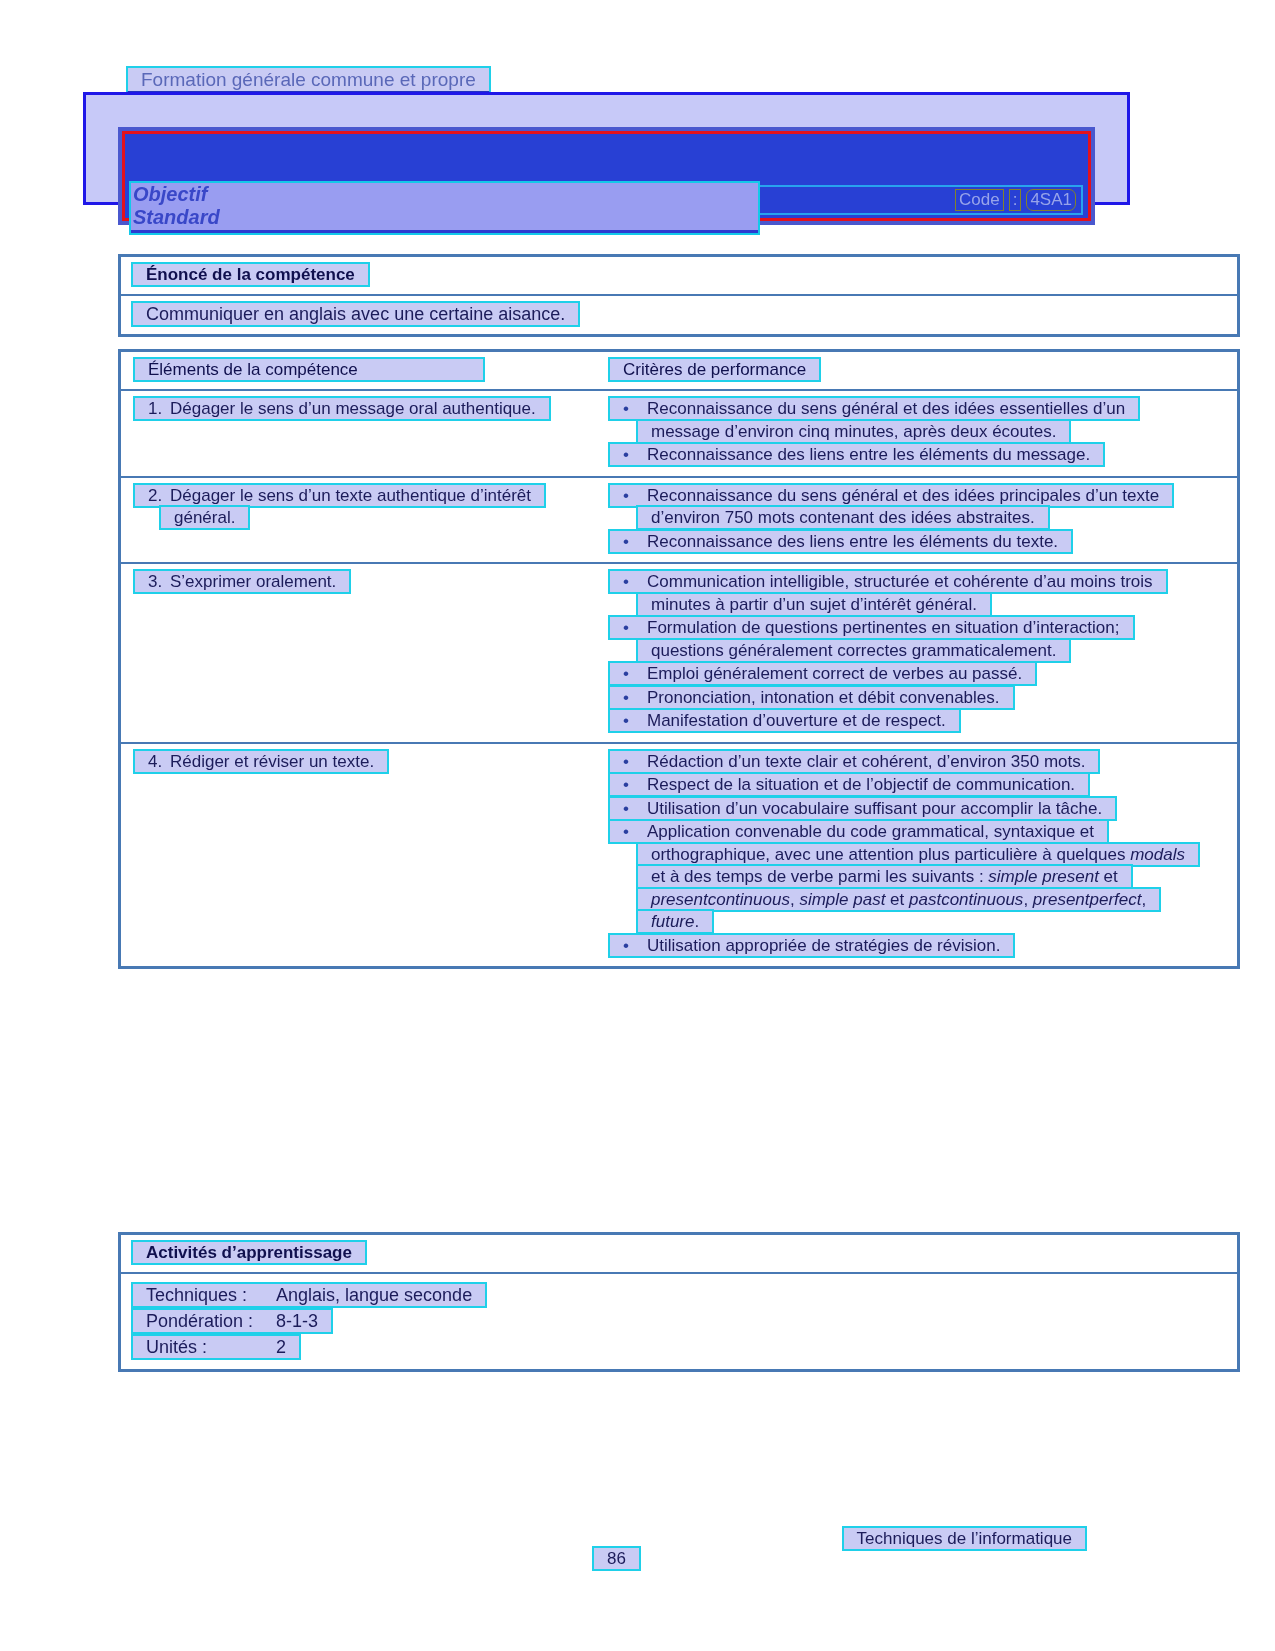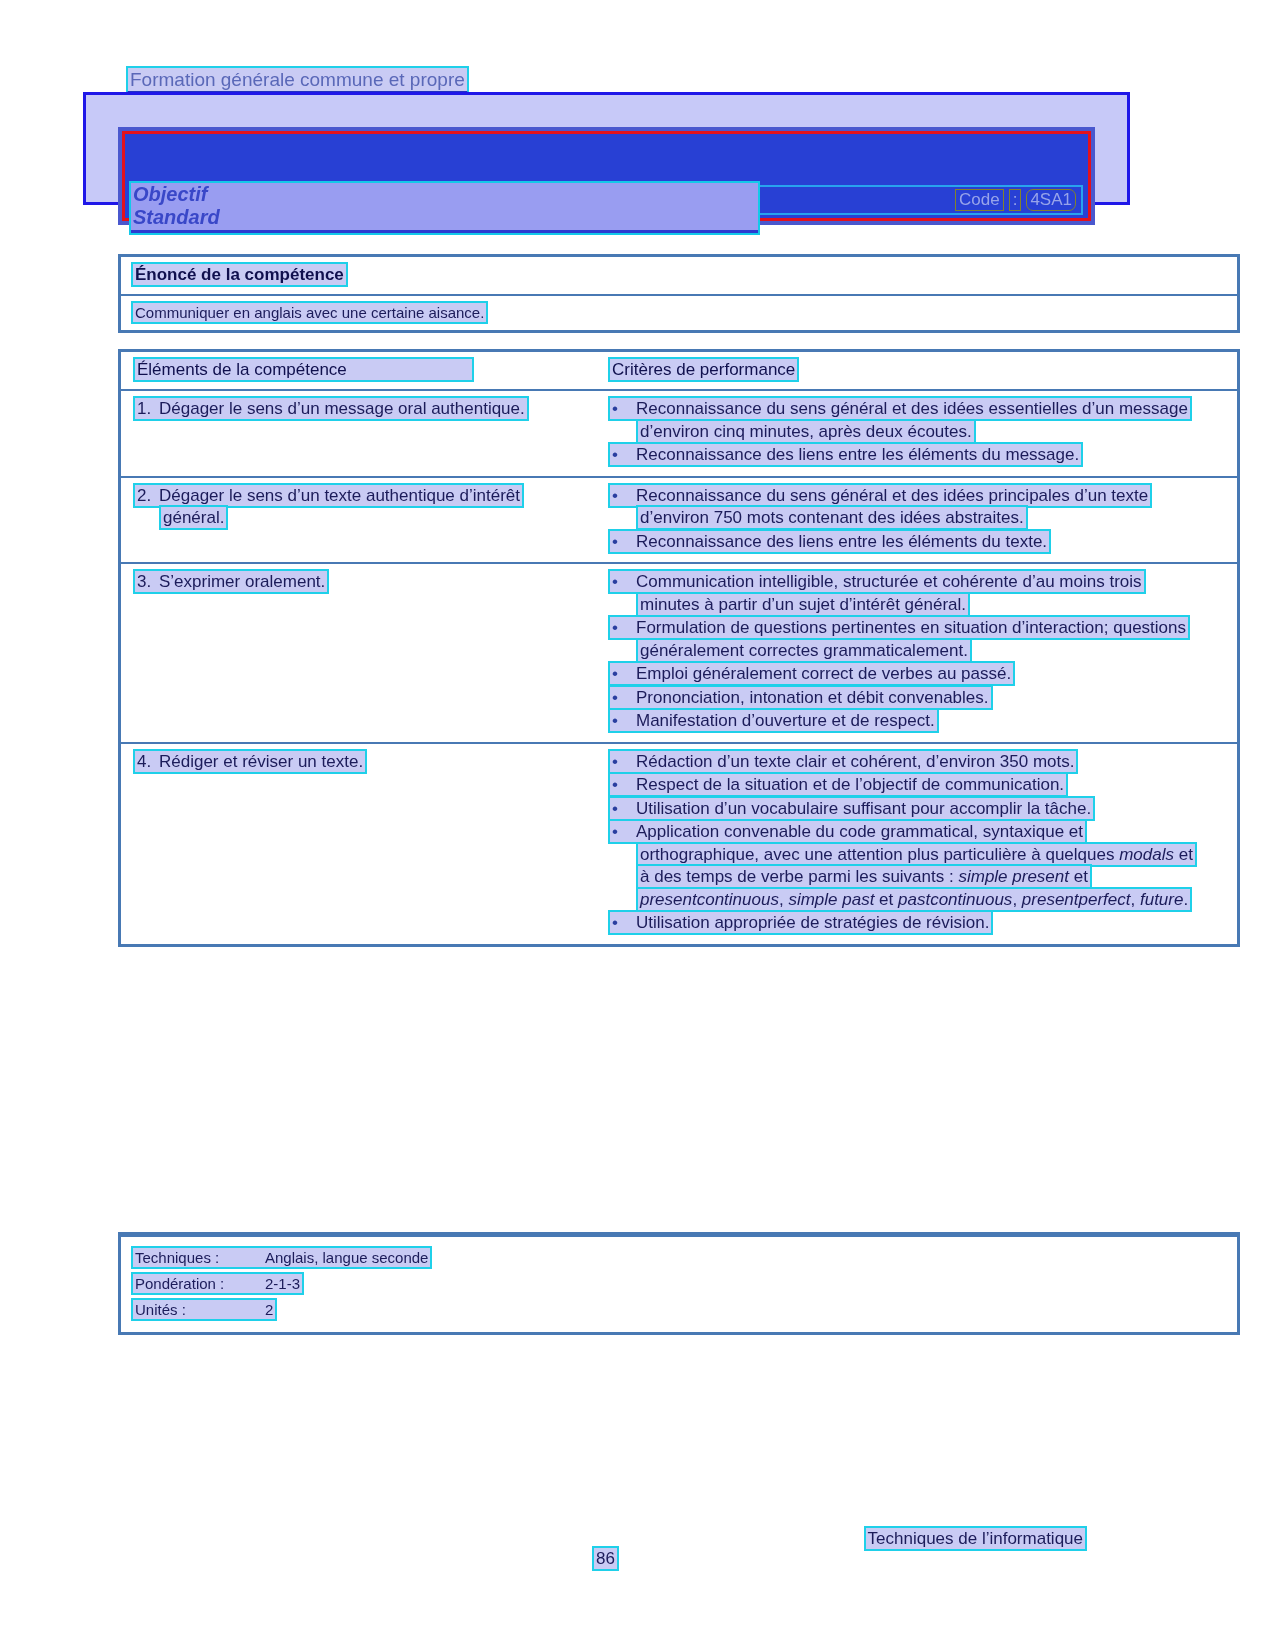--- a/index.html
+++ b/index.html
@@ -1,20 +1,20 @@
 <!DOCTYPE html>
 <html><head>
 <meta charset="utf-8">
 <style>
   html,body{margin:0;padding:0;background:#ffffff;}
   .page{position:relative;width:1275px;height:1651px;background:#ffffff;
         font-family:"Liberation Sans",sans-serif;color:#1c1c5a;overflow:hidden;}
 
   
-  .hl{background:#c9cbf4;border:2px solid #1fd0e9;padding:1px 2px;
+  .hl{background:#c9cbf4;border:2px solid #1fd0e9;padding:1px 13px;
       -webkit-box-decoration-break:clone;box-decoration-break:clone;}
 
   
   .header-label{position:absolute;left:126px;top:69px;font-size:19px;}
   .header-label .hl{color:#5a68b8;border-bottom:3px solid #2331c0;}
 
   
   .top-box{position:absolute;left:83px;top:92px;width:1041px;height:107px;
            background:#c7c9f8;border:3px solid #1f17e8;}
 
@@ -31,21 +31,21 @@
   
   .obj-strip{position:absolute;left:43px;top:86px;width:627px;background:#999df1;
              border:2px solid #13c9e9;}
   .obj-line{display:flex;justify-content:space-between;border-bottom:3px solid #2c3bd0;
             padding:0 4px 1px 2px;font-style:italic;font-weight:bold;font-size:20px;color:#3947c8;flex-direction:column;}
 
   
   .tbl{position:absolute;left:118px;width:1122px;border:3px solid #4879b4;
        background:#ffffff;box-sizing:border-box;margin-top:25px;}
   .tbl-hrow{padding:8px 10px 9px;font-weight:bold;font-size:17px;color:#10104e;}
-  .tbl-brow{border-top:2.5px solid #4879b4;padding:8px 10px 9px;font-size:15px;}
+  .tbl-brow{border-top:2.5px solid #4879b4;padding:8px 10px 9px;font-size:18px;}
 
   .tbl1{top:229px;}
   .tbl2{top:324px;}
   .tbl3{top:1207px;}
 
   .t2-head{display:flex;padding:8px 0 9px;font-weight:normal;font-size:17px;color:#10104e;}
   .t2-head .col1{width:473px;box-sizing:border-box;padding-left:12px;}
   .t2-head .col1 .hl{padding-right:125px;}
   .t2-head .col2{flex:1;padding-left:14px;}
 
@@ -161,23 +161,26 @@
             <div class="crit-item"><span class="hl"><span class="bullet">•</span>Respect de la situation et de l’objectif de communication.</span></div>
             <div class="crit-item"><span class="hl"><span class="bullet">•</span>Utilisation d’un vocabulaire suffisant pour accomplir la tâche.</span></div>
             <div class="crit-item"><span class="hl"><span class="bullet">•</span>Application convenable du code grammatical, syntaxique et orthographique, avec une attention plus particulière à quelques <i>modals</i> et à des temps de verbe parmi les suivants : <i>simple present</i> et <i>presentcontinuous</i>, <i>simple past</i> et <i>pastcontinuous</i>, <i>presentperfect</i>, <i>future</i>.</span></div>
             <div class="crit-item"><span class="hl"><span class="bullet">•</span>Utilisation appropriée de stratégies de révision.</span></div>
           </div>
         </div>
       </div>
   </div>
 
   <div class="tbl tbl3">
+    <div class="tbl-hrow">
+      <span class="hl">Activités d’apprentissage</span>
+    </div>
     <div class="tbl-brow" id="activity-rows">
         <div class="act-row"><span class="hl"><span class="act-label">Techniques :</span><span class="act-value">Anglais, langue seconde</span></span></div>
-        <div class="act-row"><span class="hl"><span class="act-label">Pondération :</span><span class="act-value">2-1-3</span></span></div>
+        <div class="act-row"><span class="hl"><span class="act-label">Pondération :</span><span class="act-value">8-1-3</span></span></div>
         <div class="act-row"><span class="hl"><span class="act-label">Unités :</span><span class="act-value">2</span></span></div>
       </div>
   </div>
 
   <div class="footer-right">
     <span class="hl">Techniques de l’informatique</span>
   </div>
   <div class="footer-page">
     <span class="hl">86</span>
   </div>

